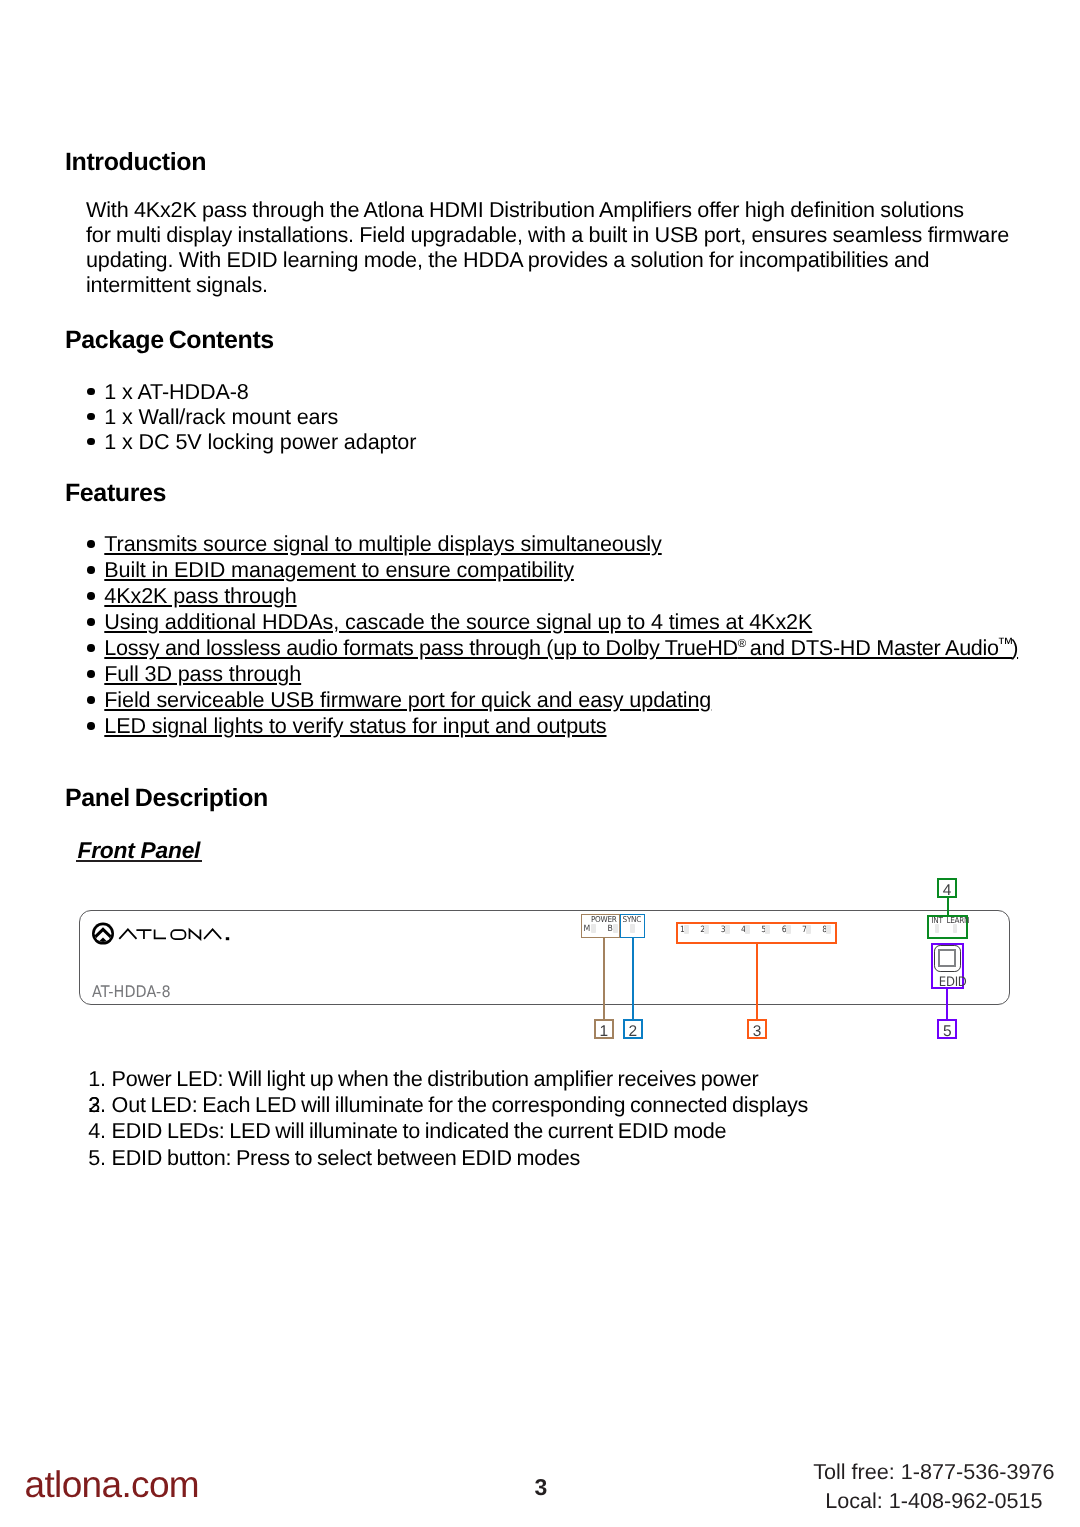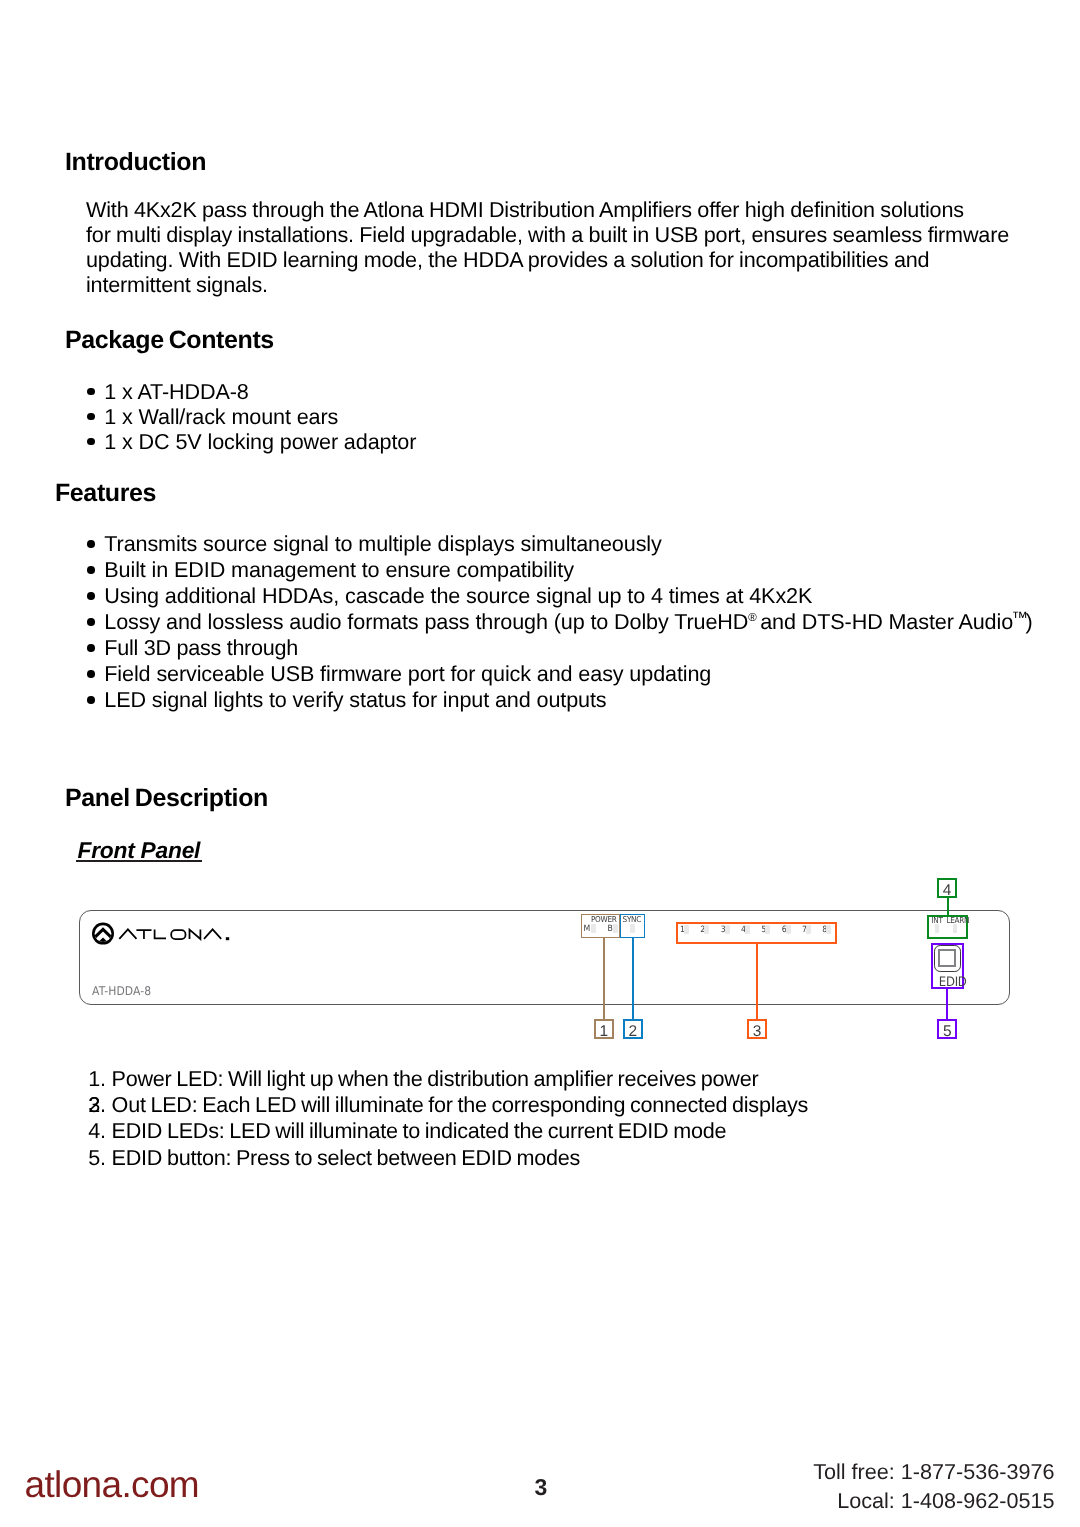--- a/index.html
+++ b/index.html
@@ -10,53 +10,53 @@
 
   
   .sec{position:absolute;font-size:25px;font-weight:bold;margin:0;
        line-height:23.5px;letter-spacing:-0.4px;word-spacing:-1.5px;white-space:nowrap;}
   .body{position:absolute;font-size:21.6px;line-height:25.1px;margin:0;
         letter-spacing:-0.18px;word-spacing:-0.4px;}
   .body>div{white-space:nowrap;line-height:25.1px;}
   .blist{position:absolute;margin:0;padding:0;list-style:none;
          font-size:21.6px;letter-spacing:-0.12px;}
   .blist li{position:relative;padding-left:17.5px;white-space:nowrap;}
-  #features-list li{height:26.05px;}
+  #features-list li{height:26.05px;text-decoration:underline;}
   .blist li:before{content:"";position:absolute;left:0.3px;top:9.3px;
       width:7.6px;height:7.6px;border-radius:50%;background:#000;}
   .nlist{position:absolute;margin:0;padding:0;list-style:none;
          font-size:21.6px;letter-spacing:-0.25px;word-spacing:-1px;}
   .nlist li{position:relative;padding-left:23.3px;white-space:nowrap;}
   .nlist li .num{position:absolute;left:0;top:0;}
 
   .subsec{position:absolute;font-size:22.8px;font-weight:bold;font-style:italic;
           margin:0;line-height:22.8px;letter-spacing:-0.25px;white-space:nowrap;text-align:right;}
   .subsec u{text-decoration:none;}
 
   
   #panel{position:absolute;left:79px;top:910px;width:931px;height:95px;
          border:1.45px solid #59595b;border-radius:12px;box-sizing:border-box;background:#fff;}
   .atl-logo{position:absolute;left:92px;top:922px;}
   .model{position:absolute;left:92.1px;top:986.7px;font-family:"DejaVu Sans",sans-serif;font-stretch:condensed;
-         font-size:12px;color:#77787b;letter-spacing:0.1px;white-space:nowrap;line-height:9px;}
+         font-size:16px;color:#77787b;letter-spacing:0.1px;white-space:nowrap;line-height:9px;}
 
   .led{position:absolute;background:#e9e9e9;border-radius:1px;}
   .ptxt{position:absolute;font-family:"DejaVu Sans",sans-serif;font-stretch:condensed;
         font-size:8.1px;color:#414042;white-space:nowrap;letter-spacing:-0.28px;line-height:8.1px;}
 
   .cbox{position:absolute;box-sizing:border-box;background:transparent;}
   .cline{position:absolute;}
   .numbox{position:absolute;box-sizing:border-box;display:flex;align-items:center;
           justify-content:center;font-size:15.5px;color:#3f3f41;background:#fff;
           letter-spacing:-0.3px;line-height:15.5px;padding-top:5px;}
 
   
   .f-site{position:absolute;font-size:37px;font-weight:400;color:#7f1d1d;white-space:nowrap;letter-spacing:-0.65px;}
   .f-page{position:absolute;font-size:23px;font-weight:bold;color:#231f20;}
-  .f-phone{position:absolute;text-align:right;font-size:21.6px;line-height:29.8px;
+  .f-phone{position:absolute;text-align:center;font-size:21.6px;line-height:29.8px;
            color:#231f20;white-space:nowrap;}
   .blist li:nth-child(5){letter-spacing:-0.28px;}
   .mk{font-size:11.5px;vertical-align:7.5px;letter-spacing:-1.2px;margin-right:-1.2px;line-height:0;}
   .mk2{font-size:16.5px;vertical-align:5.5px;letter-spacing:-1.2px;margin-left:-1.5px;margin-right:-1.5px;line-height:0;}
 </style>
 </head>
 <body>
 
 <div class="page">
 
@@ -68,24 +68,25 @@
     <div>intermittent signals.</div>
   </div>
 
   <h2 class="sec" style="left:65px;top:329px;">Package Contents</h2>
   <ul class="blist" style="left:86.8px;top:378.5px;line-height:25.05px;">
     <li>1 x AT-HDDA-8</li>
     <li>1 x Wall/rack mount ears</li>
     <li>1 x DC 5V locking power adaptor</li>
   </ul>
 
-  <h2 class="sec" style="left:55px;top:482px;">Features</h2>
+  <h2 class="sec" style="left:65px;top:482px;">Features</h2>
   <ul class="blist" style="left:86.8px;top:530.8px;line-height:26.05px;" id="features-list">
     <li>Transmits source signal to multiple displays simultaneously</li>
     <li>Built in EDID management to ensure compatibility</li>
+    <li>4Kx2K pass through</li>
     <li>Using additional HDDAs, cascade the source signal up to 4 times at 4Kx2K</li>
     <li>Lossy and lossless audio formats pass through (up to Dolby TrueHD<span class="mk">®</span> and DTS-HD Master Audio<span class="mk2">™</span>)</li>
     <li>Full 3D pass through</li>
     <li>Field serviceable USB firmware port for quick and easy updating</li>
     <li>LED signal lights to verify status for input and outputs</li>
   </ul>
 
   <h2 class="sec" style="left:65px;top:787px;">Panel Description</h2>
   <div class="subsec" style="left:77.5px;top:838.6px;"><u>Front Panel</u></div>
   <div style="position:absolute;left:75.8px;top:860.4px;width:126.5px;height:1.7px;background:#231f20;"></div>

